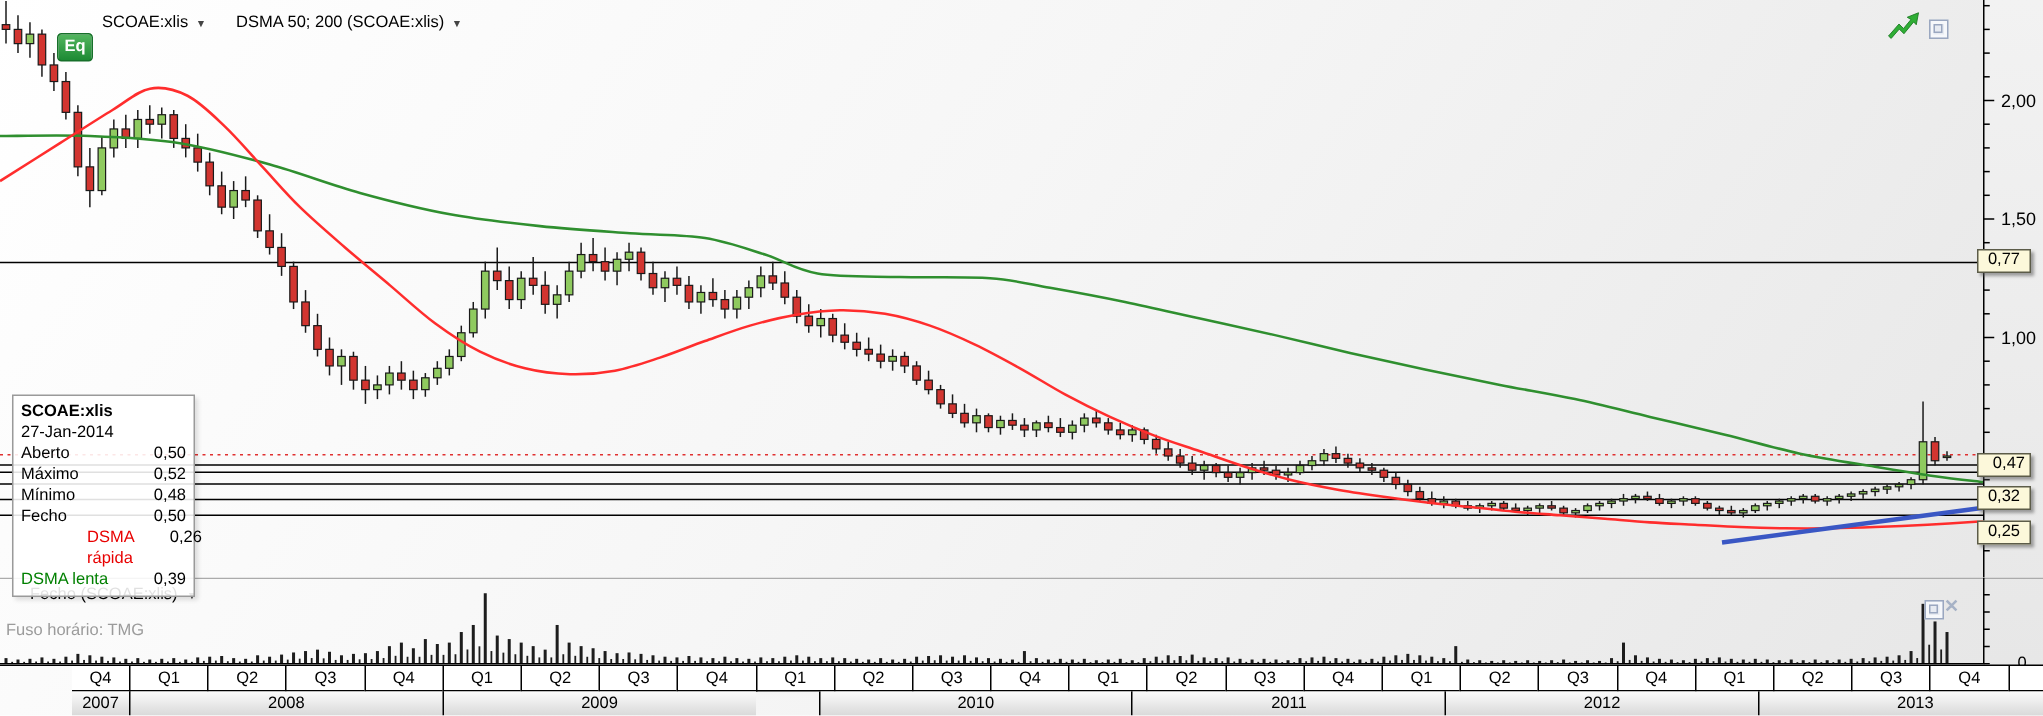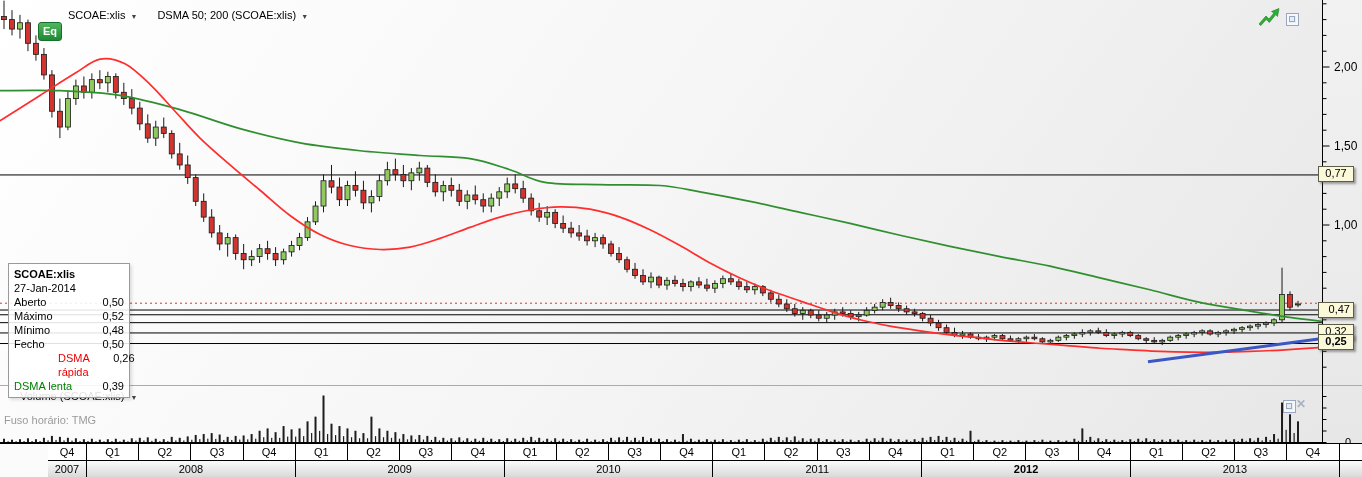--- a/index.html
+++ b/index.html
@@ -778,21 +778,21 @@
   </svg>
   <span class="mini-square" id="price-restore">
       <i></i>
     </span>
   <span class="mini-square" id="vol-restore">
       <i></i>
     </span>
   <span id="vol-close">✕</span>
 
   <div id="vol-header" style="position:absolute;top:390px;left:20px;display:flex;align-items:center;gap:6px;">
-    <span class="hdr-label">Volume (SCOAE:xlis)</span>
+    <span class="hdr-label">Fecho (SCOAE:xlis)</span>
     <span class="caret">▼</span>
   </div>
   <span style="position:absolute;left:1345px;top:436px;font-size:11px;color:#000;">0</span>
 
   <div id="tooltip">
     <div class="tt-title">SCOAE:xlis</div>
     <div class="tt-date">27-Jan-2014</div>
     <div id="tt-rows">
         <div class="tt-row">
           <span style="color: rgb(0, 0, 0);">Aberto</span>
@@ -820,21 +820,21 @@
         </div>
       </div>
   </div>
 
   <span id="watermark">Fuso horário: TMG</span>
 
   <div id="tags">
       <div class="tag" style="top: 166.44px;">0,77</div>
       <div class="tag" style="top: 301.53px; text-align: right;">0,47</div>
       <div class="tag" style="top: 324.44px;">0,32</div>
-      <div class="tag" style="top: 334px; font-weight: bold;">0,25</div>
+      <div class="tag" style="top: 347px;">0,25</div>
     </div>
 
   <div id="xaxis">
     <div class="xrow qrow" id="qrow">
         <div class="xcell" style="width: 38px; flex: 0 0 38px;">Q4</div>
         <div class="xcell" style="width: 52.2px; flex: 0 0 52.2px;">Q1</div>
         <div class="xcell" style="width: 52.2px; flex: 0 0 52.2px;">Q2</div>
         <div class="xcell" style="width: 52.2px; flex: 0 0 52.2px;">Q3</div>
         <div class="xcell" style="width: 52.2px; flex: 0 0 52.2px;">Q4</div>
         <div class="xcell" style="width: 52.2px; flex: 0 0 52.2px;">Q1</div>
@@ -857,22 +857,22 @@
         <div class="xcell" style="width: 52.2px; flex: 0 0 52.2px;">Q2</div>
         <div class="xcell" style="width: 52.2px; flex: 0 0 52.2px;">Q3</div>
         <div class="xcell" style="width: 52.2px; flex: 0 0 52.2px;">Q4</div>
         <div class="xcell" style="width: 31.2px; flex: 0 0 31.2px;"></div>
         <div class="xcell" style="width: 39px; flex: 0 0 39px;"></div>
       </div>
     <div class="xrow yrow" id="yrow">
         <div class="xcell" style="width: 38px; flex: 0 0 38px;">2007</div>
         <div class="xcell" style="width: 208.8px; flex: 0 0 208.8px; text-align: right;">2008</div>
         <div class="xcell" style="width: 208.8px; flex: 0 0 208.8px;">2009</div>
-        <div class="xcell" style="width: 208.8px; flex: 0 0 208.8px;">2010</div>
+        <div class="xcell" style="width: 208.8px; flex: 0 0 208.8px; margin-left: 42px;">2010</div>
         <div class="xcell" style="width: 208.8px; flex: 0 0 208.8px;">2011</div>
-        <div class="xcell" style="width: 208.8px; flex: 0 0 208.8px; font-weight: bold;">2012</div>
+        <div class="xcell" style="width: 208.8px; flex: 0 0 208.8px;">2012</div>
         <div class="xcell" style="width: 208.8px; flex: 0 0 208.8px;">2013</div>
         <div class="xcell" style="width: 31.2px; flex: 0 0 31.2px;"></div>
         <div class="xcell" style="width: 39px; flex: 0 0 39px;"></div>
       </div>
   </div>
 
 </div>
 
 </body></html>

